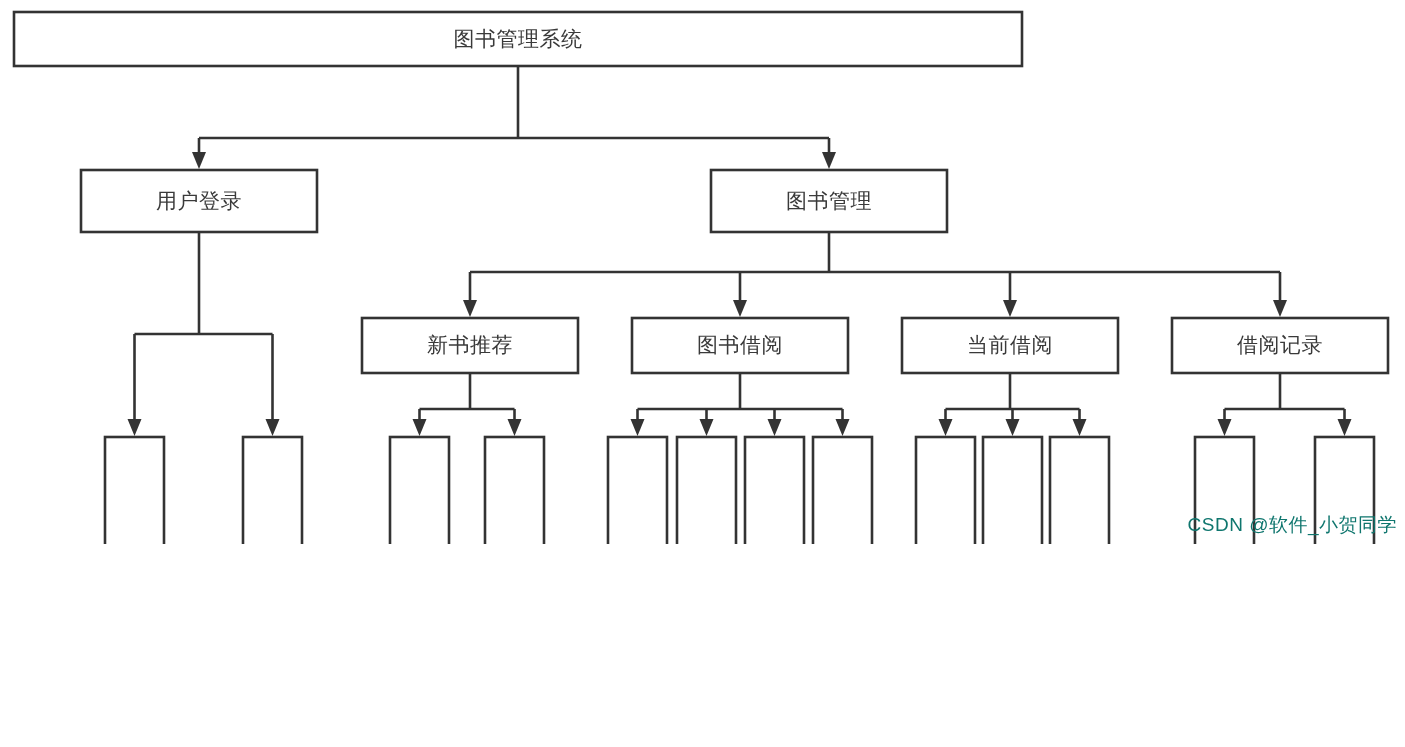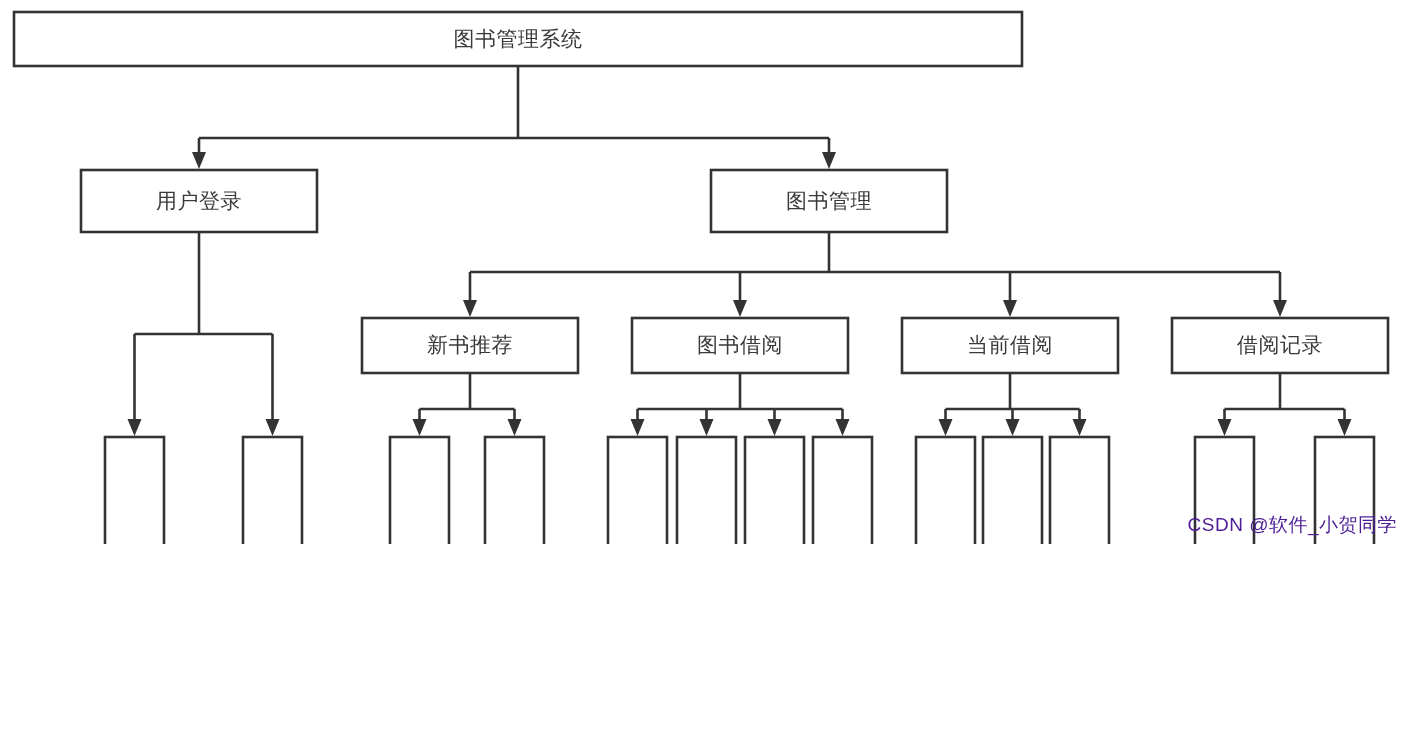--- a/index.html
+++ b/index.html
@@ -63,21 +63,21 @@
     justify-content: center;
     white-space: nowrap;
     pointer-events: none;
   }
   .watermark {
     position: absolute;
     right: 8px;
     bottom: 6px;
     font-family: "Liberation Sans", "DejaVu Sans", sans-serif;
     font-size: 19px;
-    color: #4c1d95;
+    color: #0f766e;
     letter-spacing: 0.5px;
     white-space: nowrap;
     user-select: none;
   }
 </style>
 </head>
 <body>
 
 <div id="diagram-root">
 

